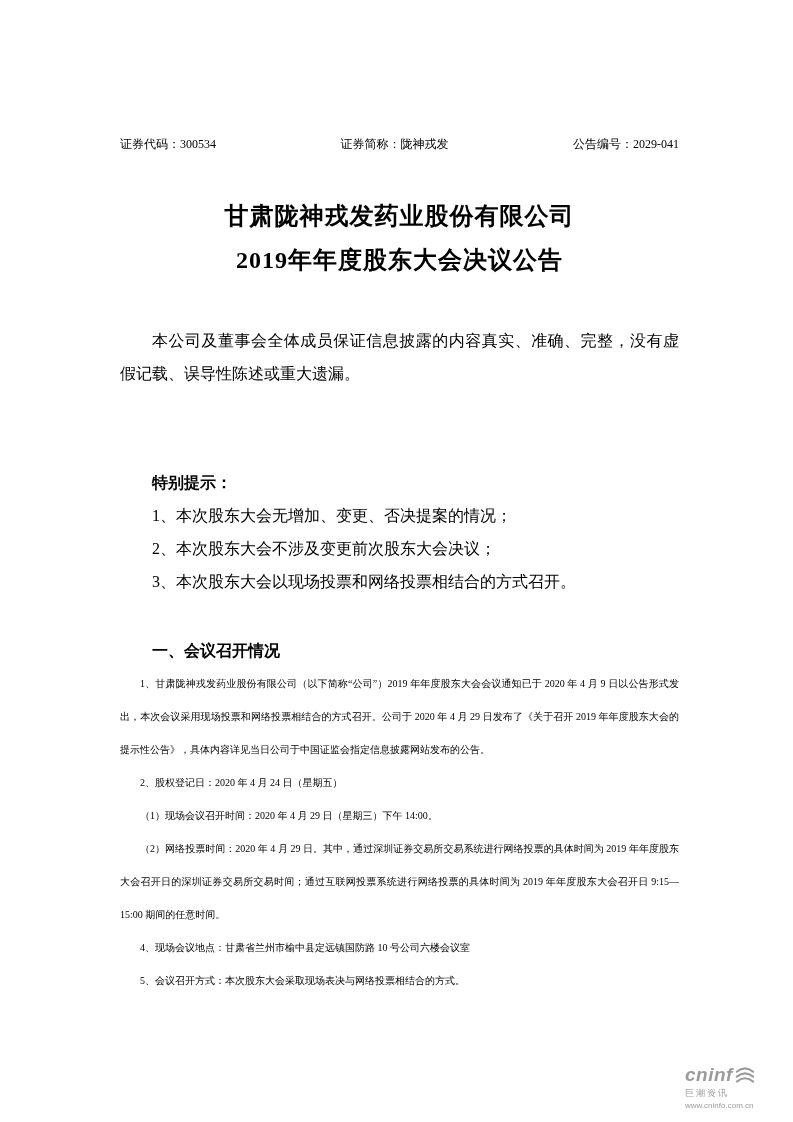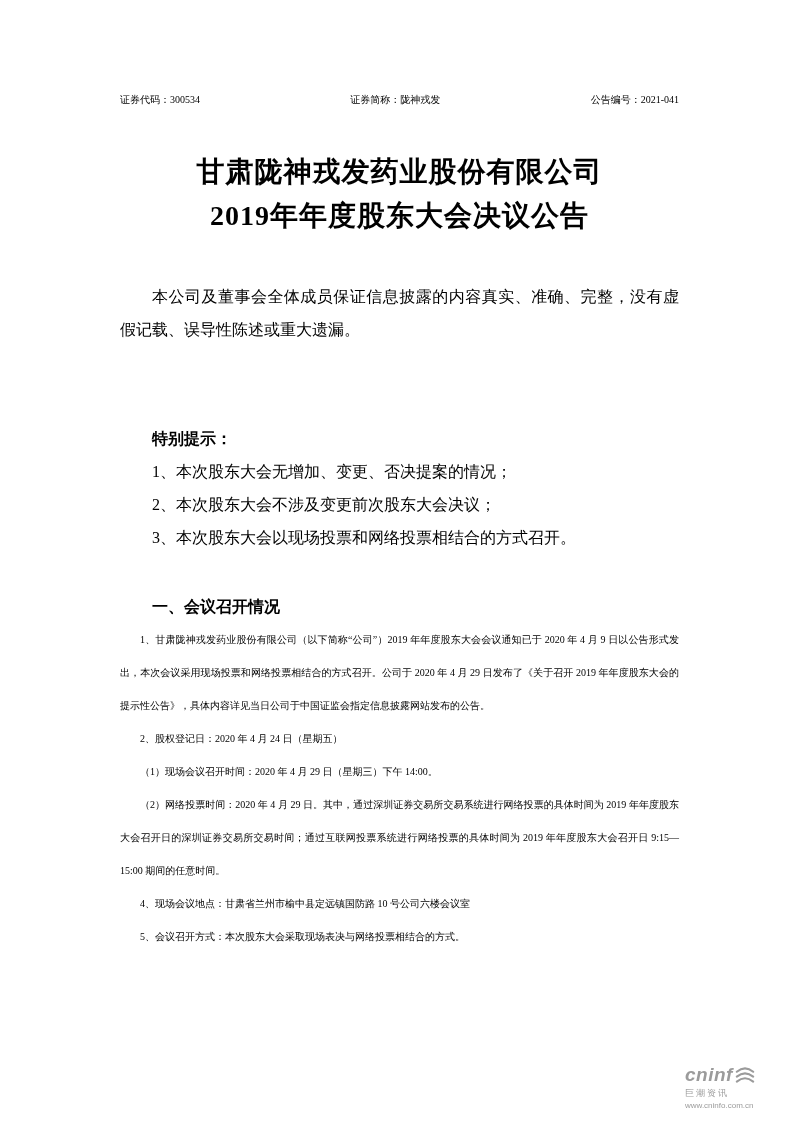--- a/index.html
+++ b/index.html
@@ -11,28 +11,29 @@
     font-family: "Liberation Serif", "DejaVu Serif", serif;
     color: #000000;
     overflow: hidden;
   }
   .page {
     padding: 90px 114px 0 120px;
   }
   .doc-header {
     display: flex;
     justify-content: space-between;
-    font-size: 10px;
+    font-size: 12px;
     line-height: 20px;
+    margin-top: 44px;
   }
   .titles {
     margin-top: 40px;
     text-align: center;
     font-weight: bold;
-    font-size: 28px;
+    font-size: 24px;
     line-height: 44px;
     letter-spacing: 1px;
   }
   .declaration {
     margin-top: 42px;
     font-weight: normal;
     font-size: 16px;
     line-height: 33px;
     text-indent: 2em;
     text-align: justify;
@@ -97,21 +98,21 @@
   }
 </style>
 </head>
 <body>
 
 <div class="page">
 
   <div class="doc-header">
     <span>证券代码：300534</span>
     <span>证券简称：陇神戎发</span>
-    <span>公告编号：2021-041</span>
+    <span>公告编号：2029-041</span>
   </div>
 
   <div class="titles">
     <div>甘肃陇神戎发药业股份有限公司</div>
     <div>2019年年度股东大会决议公告</div>
   </div>
 
   <p class="declaration">本公司及董事会全体成员保证信息披露的内容真实、准确、完整，没有虚假记载、误导性陈述或重大遗漏。</p>
 
   <div>

